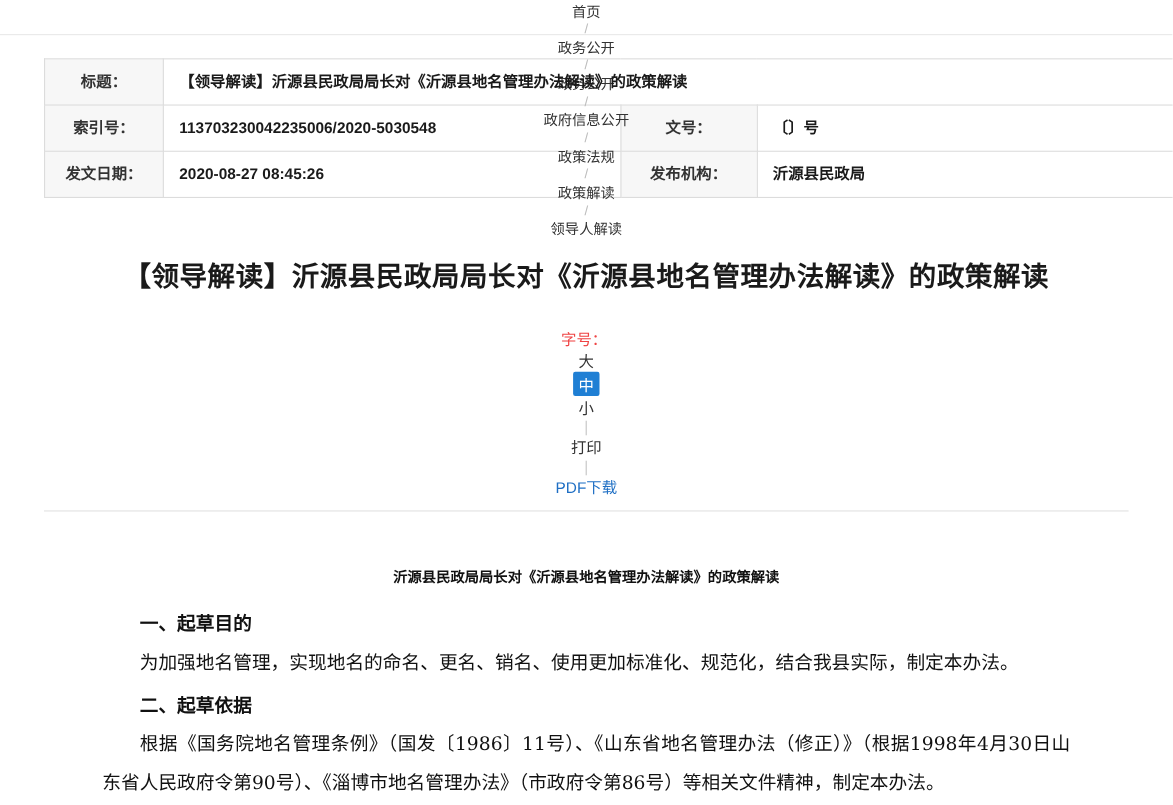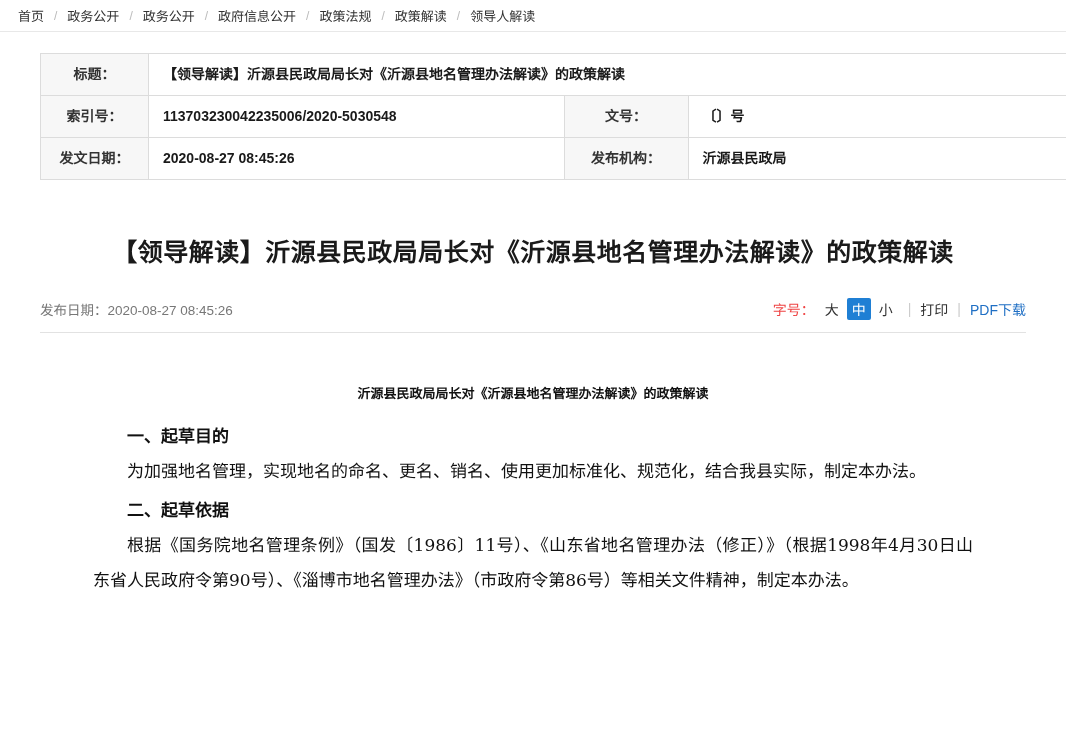--- a/index.html
+++ b/index.html
@@ -1,15 +1,15 @@
 <!DOCTYPE html>
 <html lang="zh-CN"><head>
 <meta charset="utf-8">
 <style>
-  * { box-sizing: border-box; }
+  * { box-sizing: border-box; flex-direction: column; }
   html, body {
     margin: 0;
     padding: 0;
     background: #ffffff;
     width: 1066px;
     height: 732px;
     overflow: hidden;
   }
   body {
     font-family: "Liberation Sans", "DejaVu Sans", sans-serif;
@@ -198,21 +198,20 @@
         <td class="value">2020-08-27 08:45:26</td>
         <td class="label">发布机构：</td>
         <td class="value">沂源县民政局</td>
       </tr>
     </tbody>
   </table>
 
   <h1 class="article-title">【领导解读】沂源县民政局局长对《沂源县地名管理办法解读》的政策解读</h1>
 
   <div class="article-subbar">
-    <div class="pubdate">发布日期：2020-08-27 08:45:26</div>
     <div class="tools">
       <span class="fs-label">字号：</span>
       <span class="fs-opt">大</span>
       <span class="fs-opt active">中</span>
       <span class="fs-opt">小</span>
       <span class="divider">|</span>
       <a class="tool-link" href="#">打印</a>
       <span class="divider">|</span>
       <a class="tool-link pdf" href="#">PDF下载</a>
     </div>

